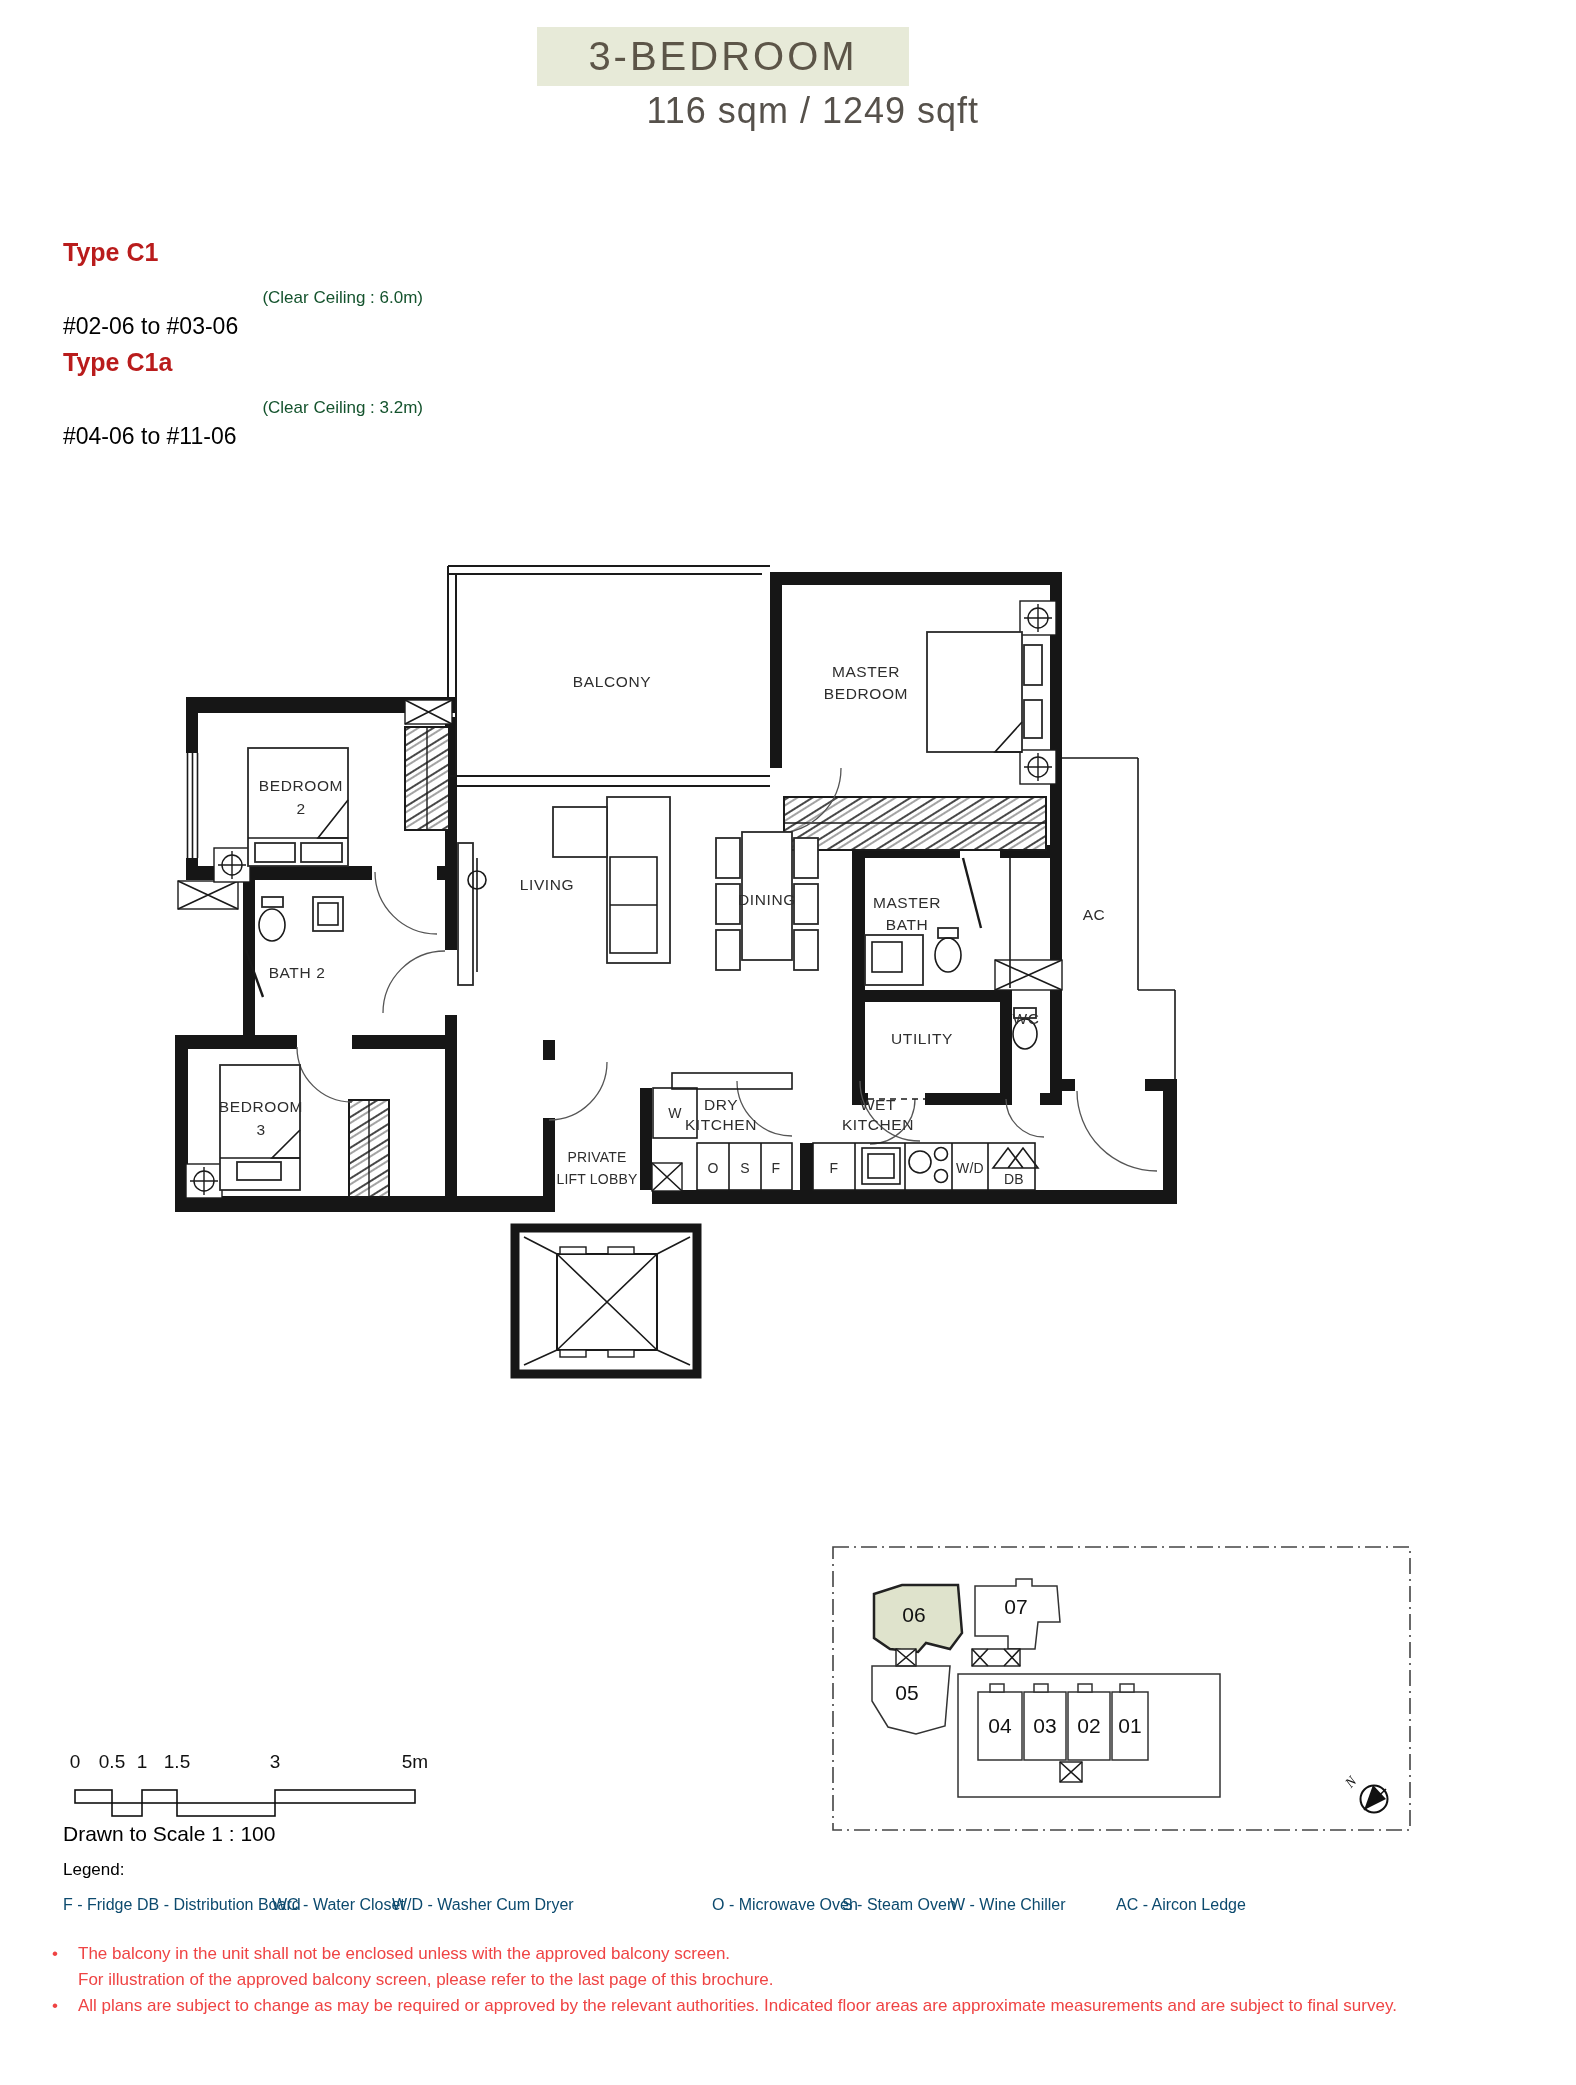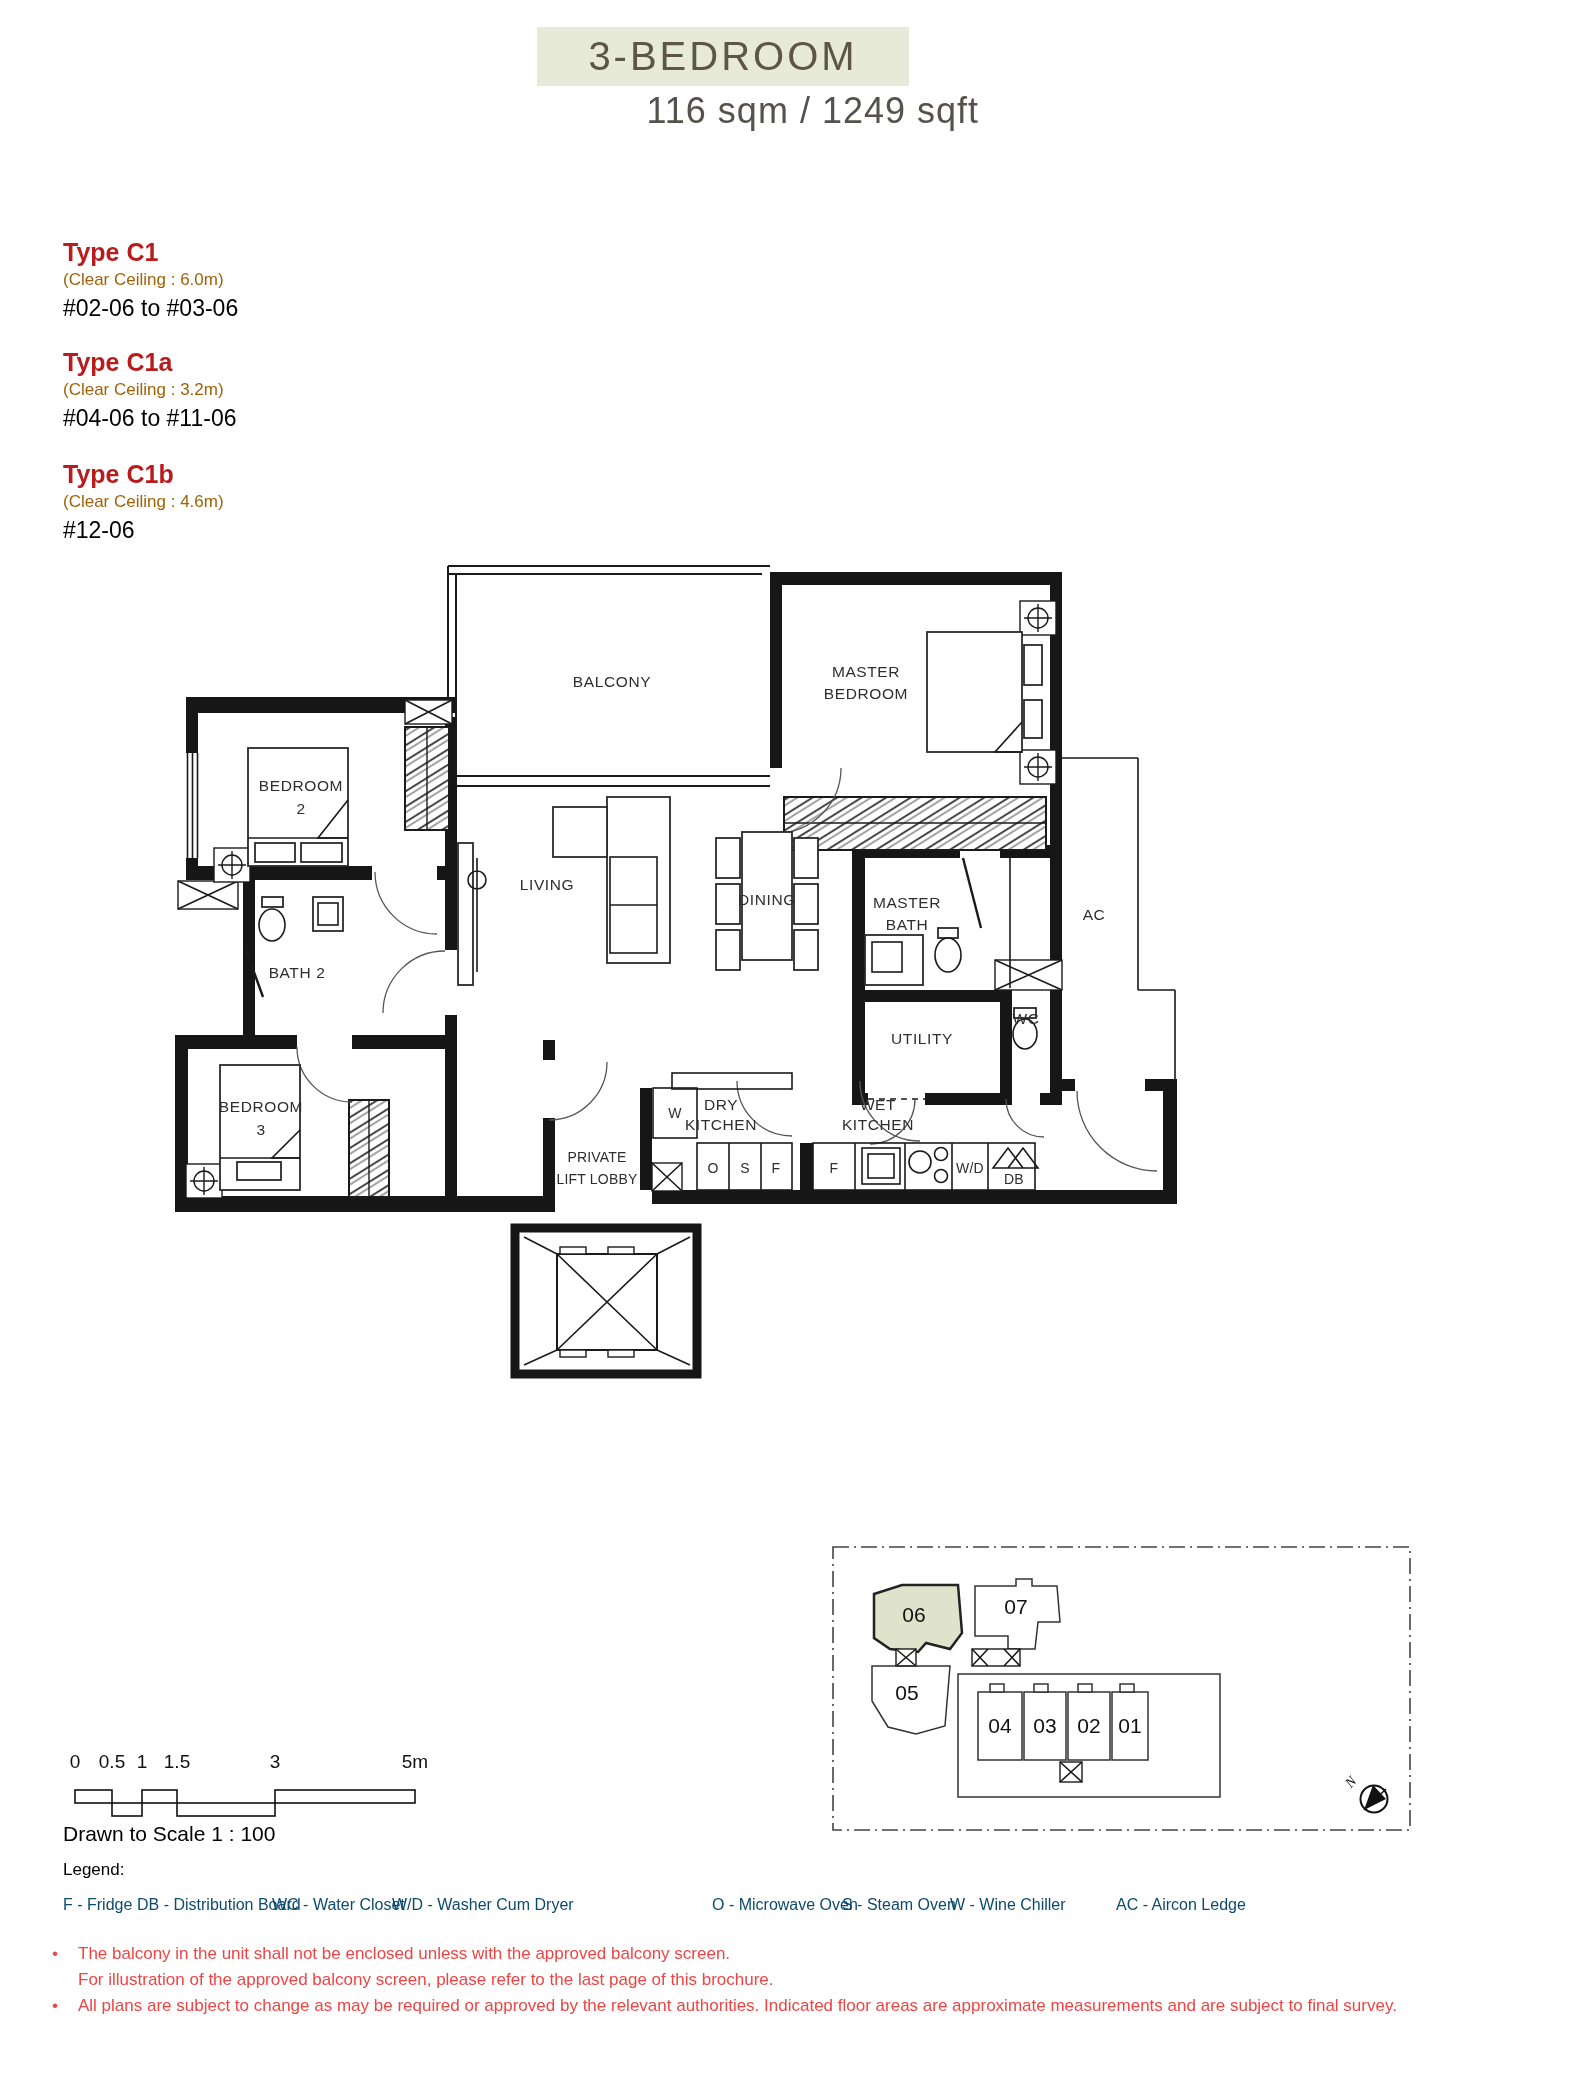--- a/index.html
+++ b/index.html
@@ -9,21 +9,21 @@
   
   .title-band{position:absolute;left:537px;top:27px;width:372px;height:59px;background:#e7ead8;
     display:flex;align-items:center;justify-content:center;}
   .title{font-size:40px;letter-spacing:3px;color:#5c5548;font-weight:400;}
   .subtitle{position:absolute;left:467px;top:90px;width:512px;text-align:right;
     font-size:36px;letter-spacing:1px;color:#56514b;}
 
   
   .type-block{position:absolute;left:63px;width:360px;}
   .type-name{font-size:25px;font-weight:700;color:#b91c1c;}
-  .type-ceiling{font-size:17px;margin-top:3px;color:#a16207;}
+  .type-ceiling{font-size:17px;margin-top:21px;color:#14532d;text-align:right;}
   .type-units{font-size:23px;margin-top:5px;color:#000;}
 
   
   svg{position:absolute;}
   .w{fill:#161616;stroke:none;}
   .ln{stroke:#1a1a1a;stroke-width:2;fill:none;}
   .ln15{stroke:#1a1a1a;stroke-width:1.6;fill:none;}
   .thin{stroke:#1a1a1a;stroke-width:1.4;fill:#fff;}
   .furn{stroke:#2a2a2a;stroke-width:1.8;fill:#fff;}
   .arc{stroke:#555;stroke-width:1.3;fill:none;}
@@ -54,25 +54,20 @@
 
   <div class="type-block" style="top:238px">
     <div class="type-name">Type C1</div>
     <div class="type-ceiling">(Clear Ceiling : 6.0m)</div>
     <div class="type-units">#02-06 to #03-06</div>
   </div>
   <div class="type-block" style="top:348px">
     <div class="type-name">Type C1a</div>
     <div class="type-ceiling">(Clear Ceiling : 3.2m)</div>
     <div class="type-units">#04-06 to #11-06</div>
-  </div>
-  <div class="type-block" style="top:460px">
-    <div class="type-name">Type C1b</div>
-    <div class="type-ceiling">(Clear Ceiling : 4.6m)</div>
-    <div class="type-units">#12-06</div>
   </div>
 
   <svg style="left:150px;top:545px" width="1040" height="850" viewBox="150 545 1040 850">
     <defs>
       <pattern id="hatch" width="13" height="13" patternUnits="userSpaceOnUse" patternTransform="rotate(58)">
         <rect width="13" height="13" fill="#ffffff"></rect>
         <line x1="2" y1="0" x2="2" y2="13" stroke="#333" stroke-width="1.8"></line>
         <line x1="7" y1="0" x2="7" y2="13" stroke="#333" stroke-width="0.9"></line>
       </pattern>
     </defs>

